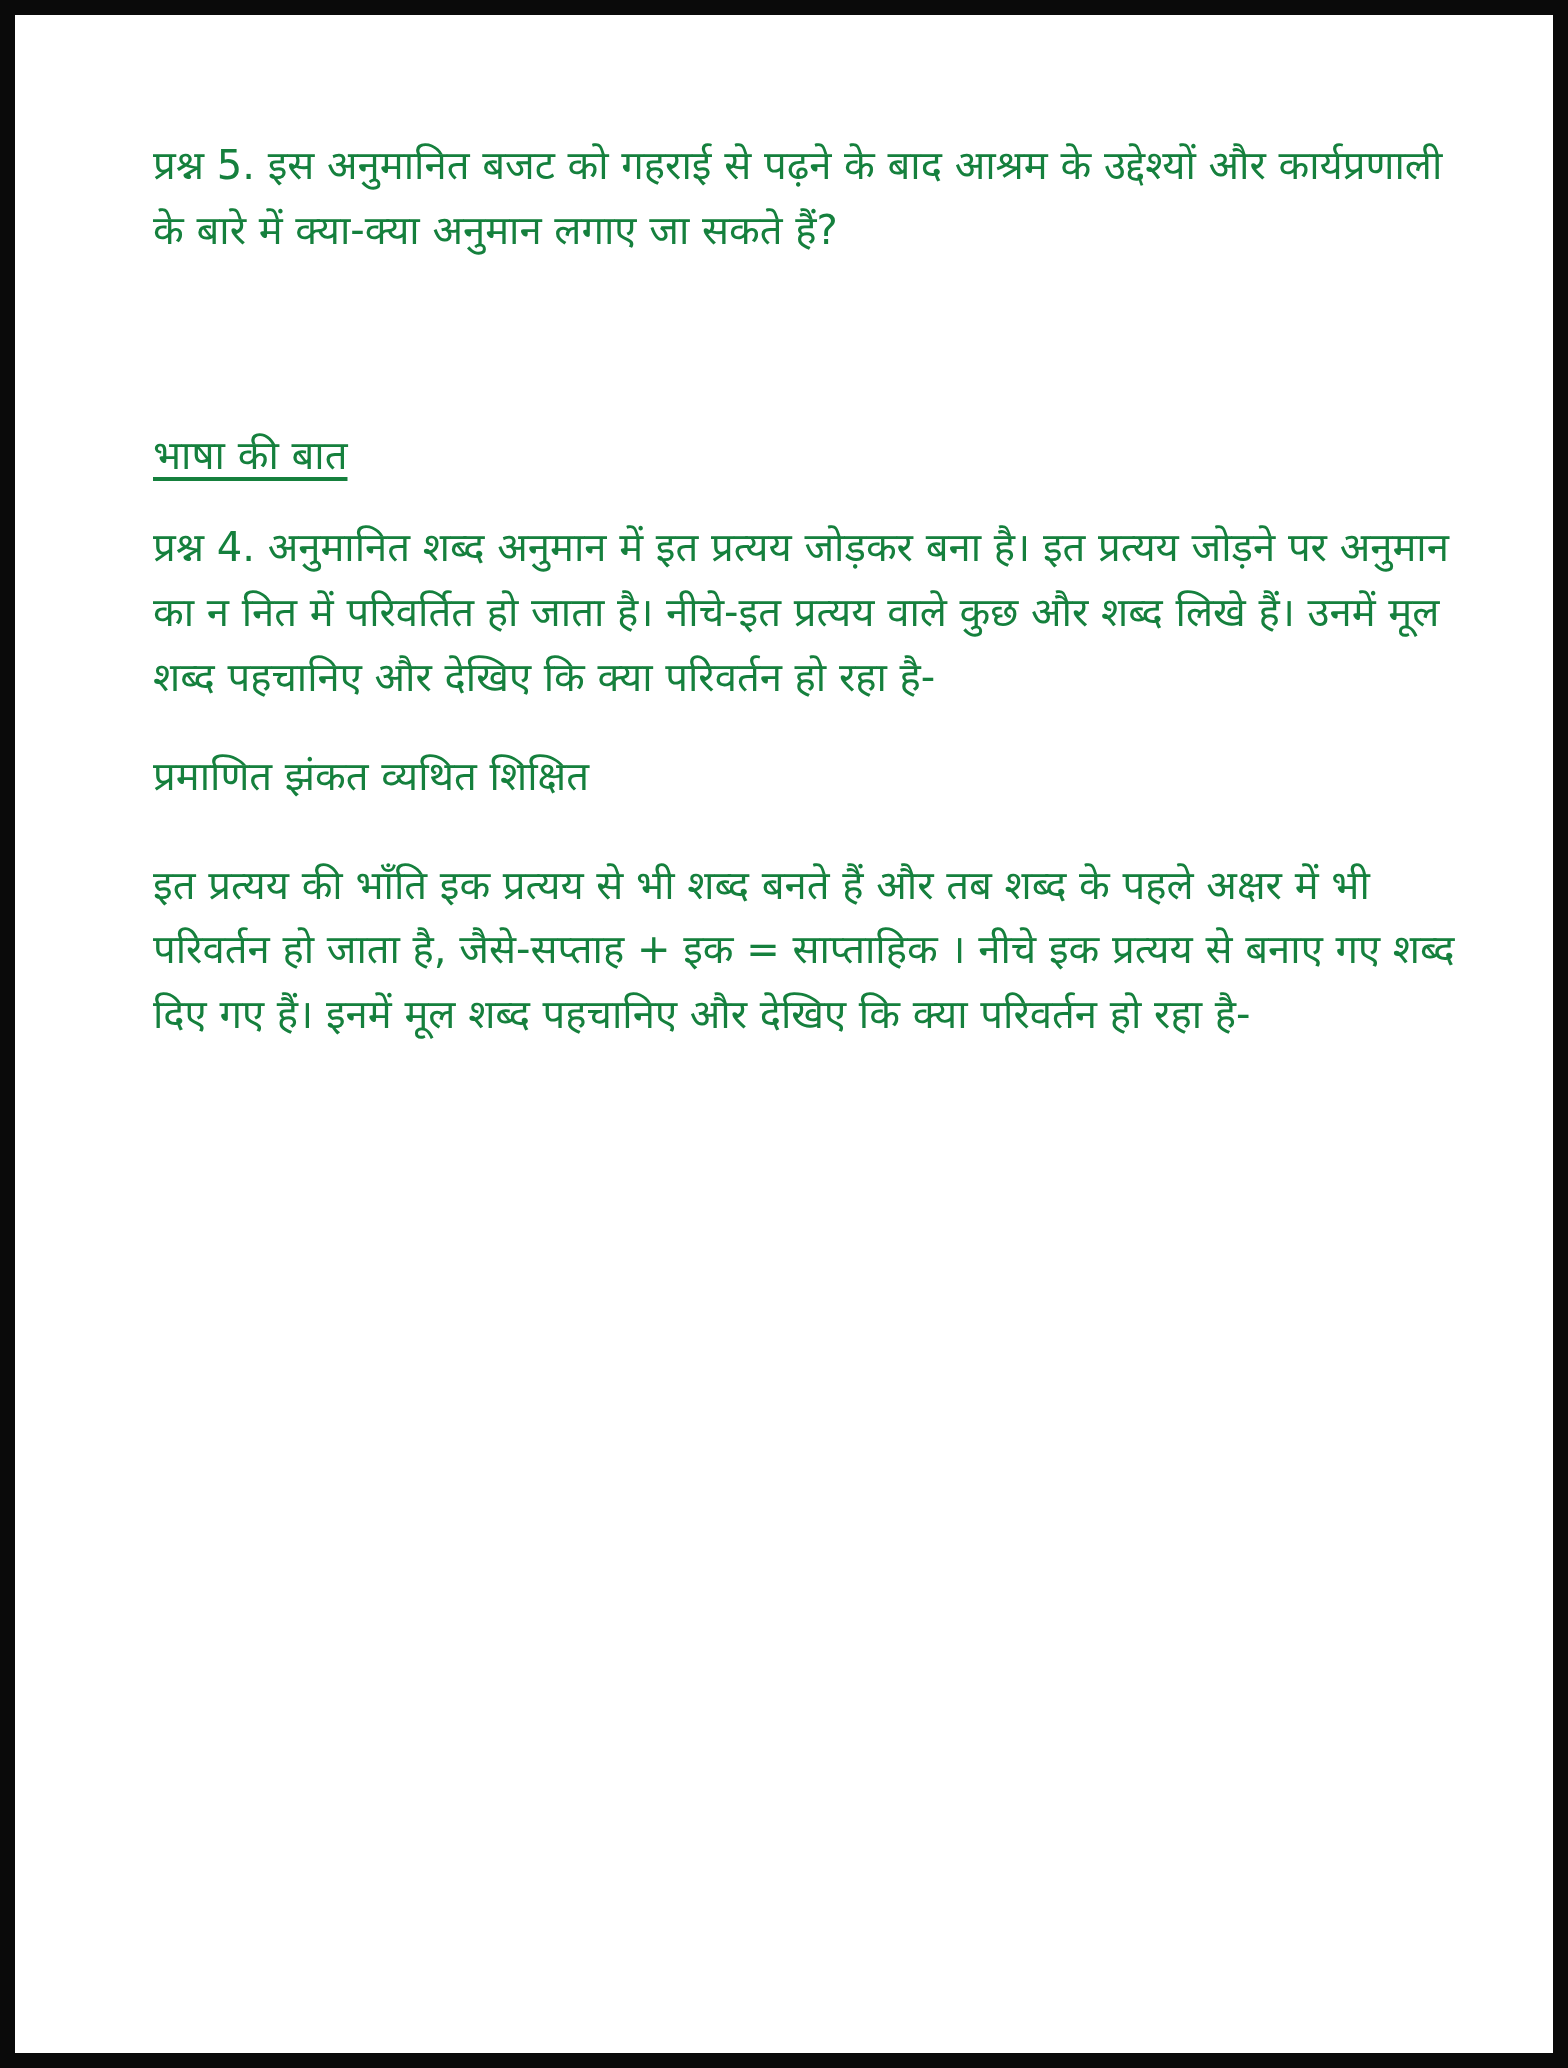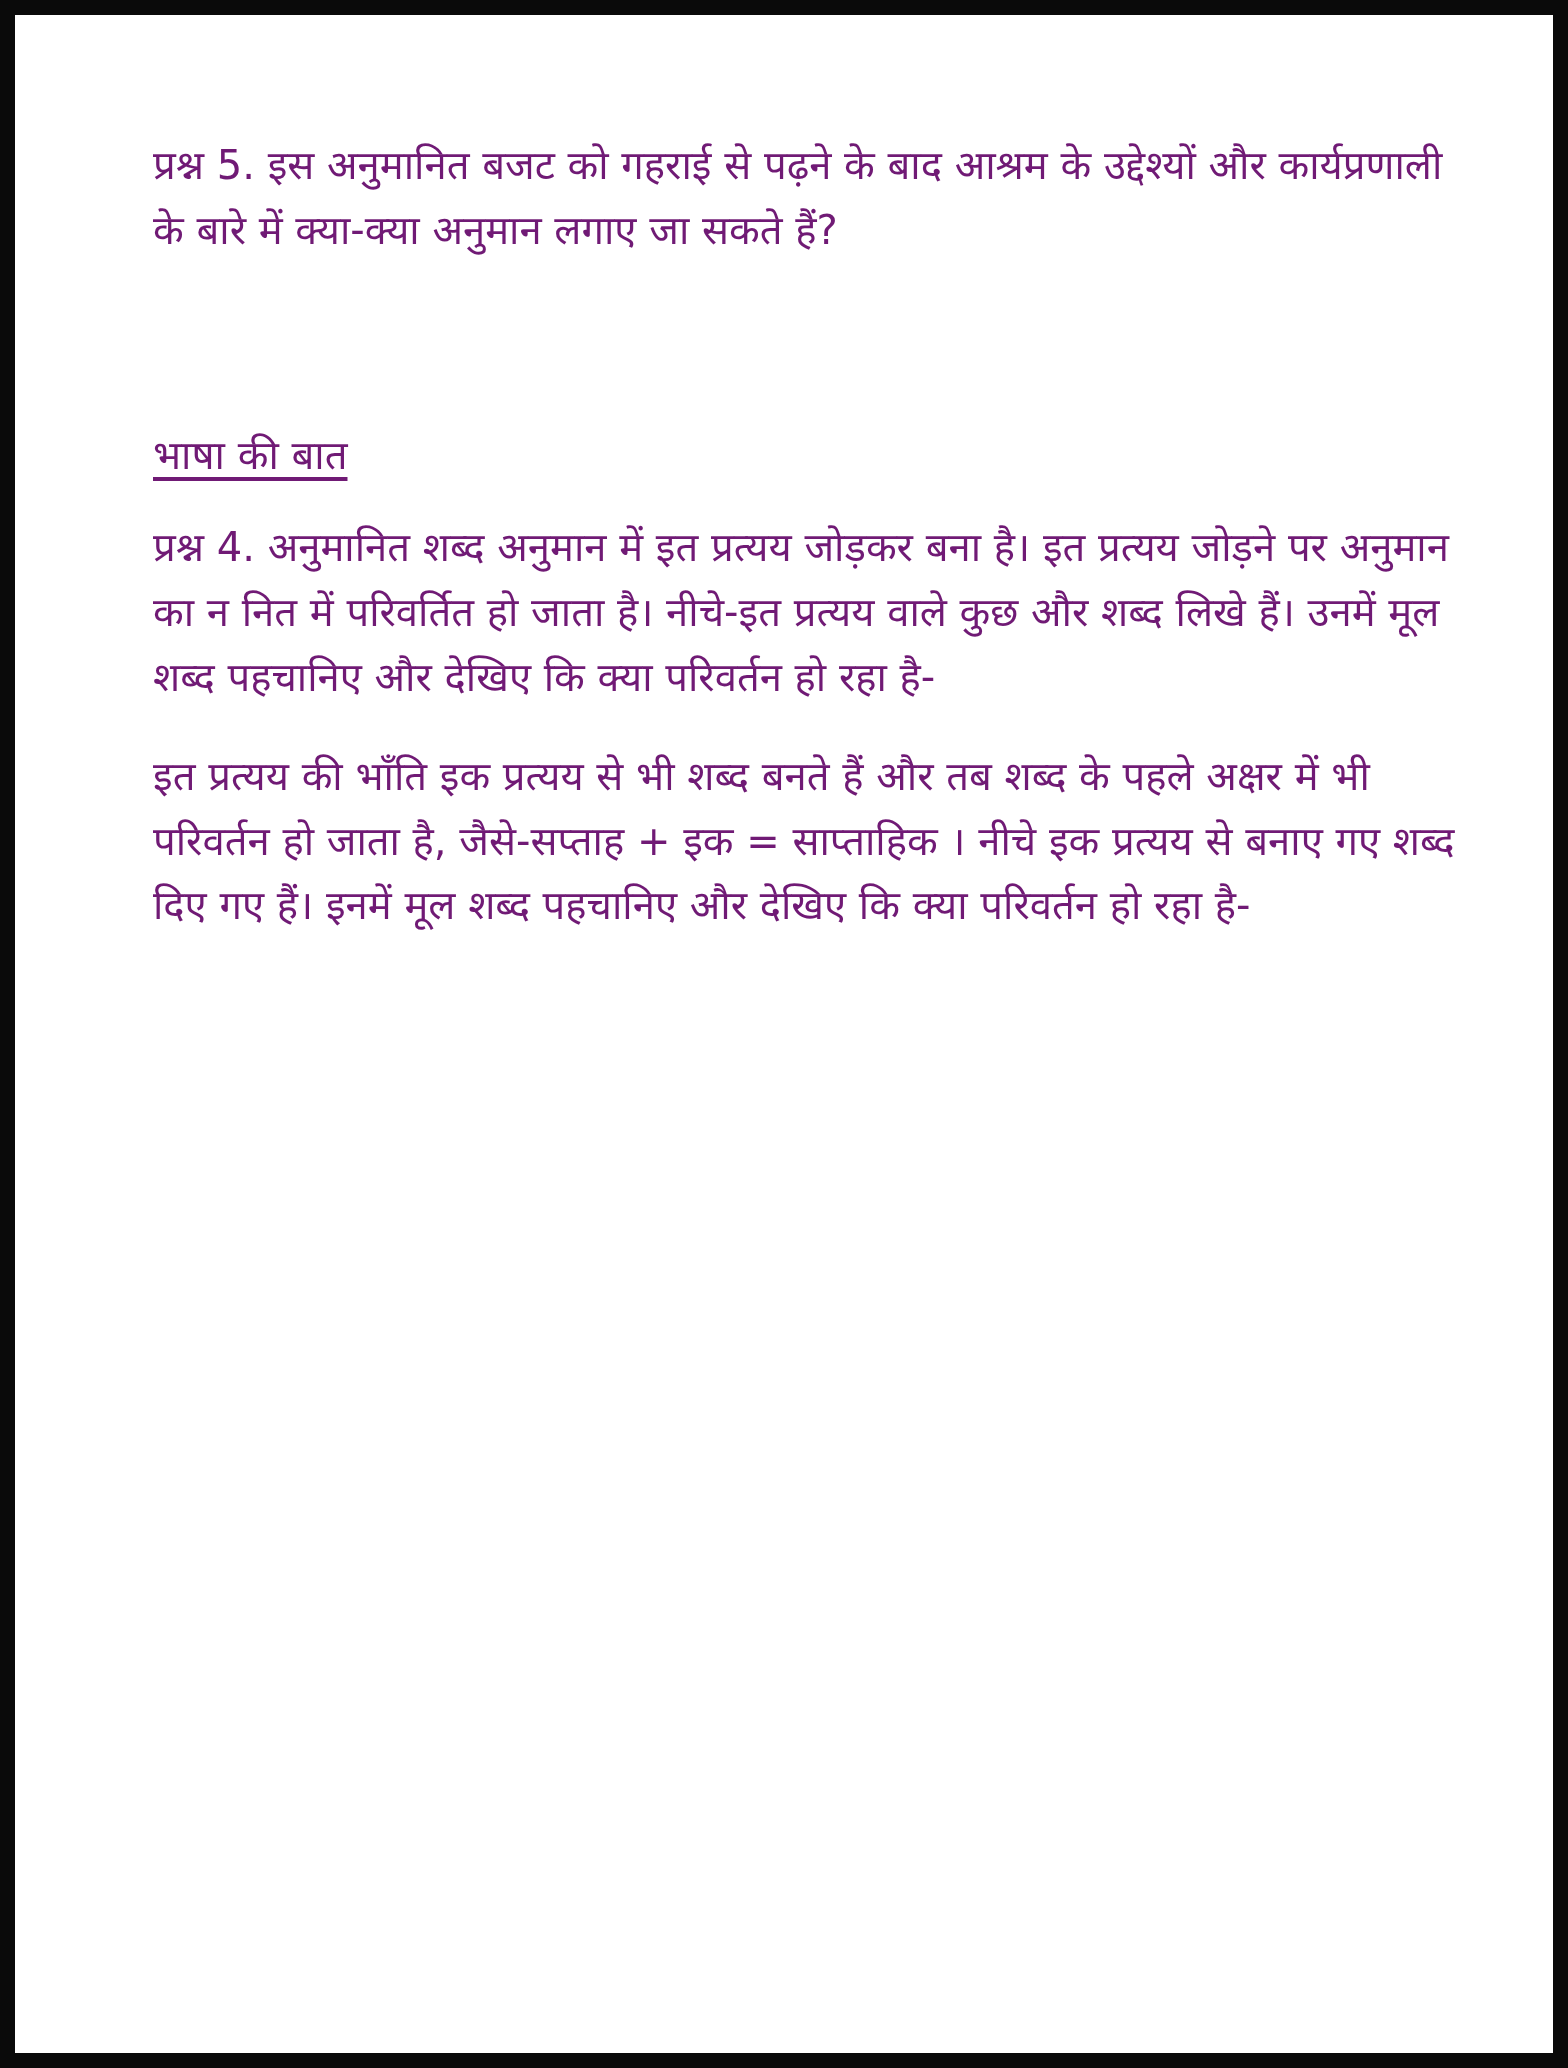--- a/index.html
+++ b/index.html
@@ -12,21 +12,21 @@
     width: 1568px;
     height: 2068px;
     border: 15px solid #0a0a0a;
     background: #ffffff;
     overflow: hidden;
     position: relative;
   }
   .content {
     box-sizing: border-box;
     padding: 118px 88px 0 138px;
-    color: #701a75;
+    color: #15803d;
     font-family: "DejaVu Sans", "Liberation Sans", sans-serif;
     font-size: 40px;
     line-height: 1.62;
   }
   .para {
     margin: 0 0 34px 0;
   }
   .question-5 {
     margin-bottom: 160px;
   }
@@ -53,20 +53,21 @@
 
 <div class="page-frame">
   <div class="content">
 
     <p class="para question-5">प्रश्न 5. इस अनुमानित बजट को गहराई से पढ़ने के बाद आश्रम के उद्देश्यों और कार्यप्रणाली के बारे में क्या-क्या अनुमान लगाए जा सकते हैं?</p>
 
     <h2 class="section-heading">भाषा की बात</h2>
 
     <p class="para">प्रश्न 4. अनुमानित शब्द अनुमान में इत प्रत्यय जोड़कर बना है। इत प्रत्यय जोड़ने पर अनुमान का न नित में परिवर्तित हो जाता है। नीचे-इत प्रत्यय वाले कुछ और शब्द लिखे हैं। उनमें मूल शब्द पहचानिए और देखिए कि क्या परिवर्तन हो रहा है-</p>
 
+    <p class="word-line">प्रमाणित झंकत व्यथित शिक्षित</p>
 
 
     <p class="para">इत प्रत्यय की भाँति इक प्रत्यय से भी शब्द बनते हैं और तब शब्द के पहले अक्षर में भी परिवर्तन हो जाता है, जैसे-सप्ताह + इक = साप्ताहिक । नीचे इक प्रत्यय से बनाए गए शब्द दिए गए हैं। इनमें मूल शब्द पहचानिए और देखिए कि क्या परिवर्तन हो रहा है-</p>
 
 
 
     <div class="pre-question-gap"></div>
 
 
   </div>

